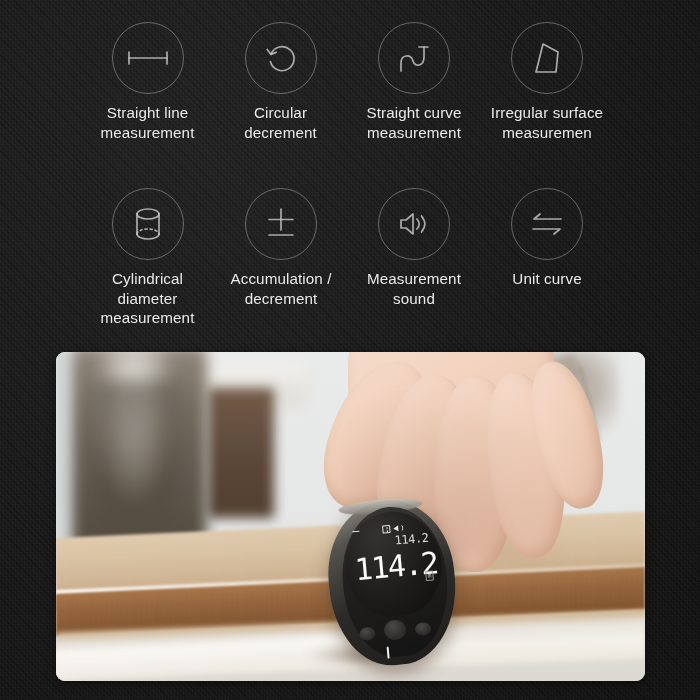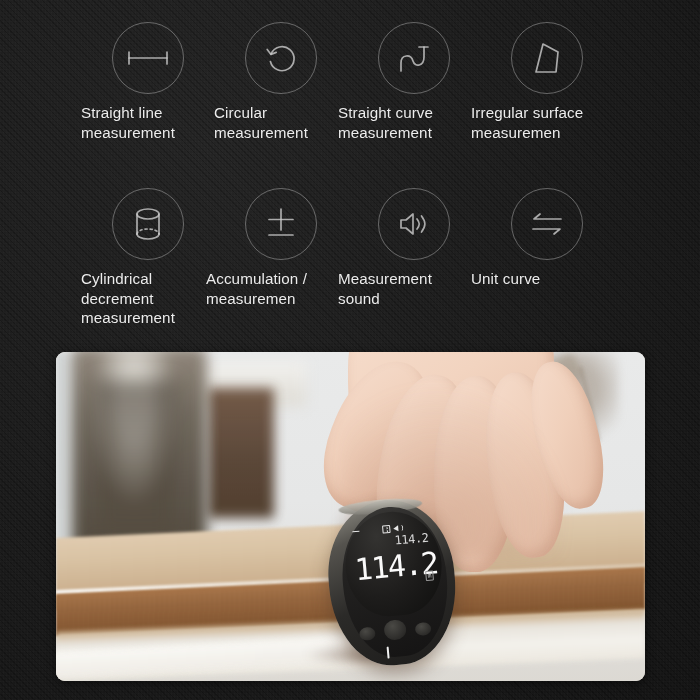--- a/index.html
+++ b/index.html
@@ -35,20 +35,21 @@
     z-index:2;
   }
   .frow { position:absolute; left:0; width:700px; }
   .frow.r1 { top:22px; }
   .frow.r2 { top:188px; }
 
   .fcell {
     position:absolute;
     top:0;
     width:133px;
+    text-align:center;
   }
   .fcell.c0 { left:81px;  }
   .fcell.c1 { left:214px; }
   .fcell.c2 { left:347px; }
   .fcell.c3 { left:480px; }
 
   .circle {
     width:72px; height:72px;
     margin:0 auto;
     border:1px solid rgba(205,205,205,.42);
@@ -360,21 +361,21 @@
       <div class="fcell c1">
         <div class="circle">
           <span>
             <svg width="32" height="32" viewBox="0 0 32 32">
               <path d="M6 12 A12 12 0 1 1 5.4 19.5"></path>
               <path d="M2.2 7.5 L6 12.4 L11.2 10.4"></path>
             </svg>
           </span>
         </div>
         <div class="flabel">Circular
-measurement</div>
+decrement</div>
       </div>
 
       <div class="fcell c2">
         <div class="circle">
           <span>
             <svg width="34" height="34" viewBox="0 0 34 34">
               <path d="M4 30 L4 22 C4 13 14 13 16 20 C18 27 27 25 27 16 L27 6"></path>
               <line x1="22" y1="6" x2="31" y2="6"></line>
             </svg>
           </span>
@@ -404,36 +405,36 @@
             <svg width="28" height="34" viewBox="0 0 28 34">
               <ellipse cx="14" cy="7" rx="11" ry="5"></ellipse>
               <line x1="3" y1="7" x2="3" y2="27"></line>
               <line x1="25" y1="7" x2="25" y2="27"></line>
               <path d="M3 27 A11 5 0 0 0 25 27"></path>
               <path d="M3 27 A11 5 0 0 1 25 27" stroke-dasharray="2 3" opacity=".5"></path>
             </svg>
           </span>
         </div>
         <div class="flabel">Cylindrical
-decrement
+diameter
 measurement</div>
       </div>
 
       <div class="fcell c1 r2c1">
         <div class="circle">
           <span>
             <svg width="34" height="34" viewBox="0 0 34 34">
               <line x1="17" y1="2" x2="17" y2="23"></line>
               <line x1="5" y1="12.5" x2="29" y2="12.5"></line>
               <line x1="5" y1="28" x2="29" y2="28"></line>
             </svg>
           </span>
         </div>
         <div class="flabel">Accumulation /
-measuremen</div>
+decrement</div>
       </div>
 
       <div class="fcell c2">
         <div class="circle">
           <span>
             <svg width="34" height="28" viewBox="0 0 34 28">
               <path d="M4 10 L9 10 L16 4 L16 24 L9 18 L4 18 Z"></path>
               <path d="M20 9 C23 13 23 15 20 19"></path>
               <path d="M24.5 6 C29 12 29 16 24.5 22"></path>
             </svg>

